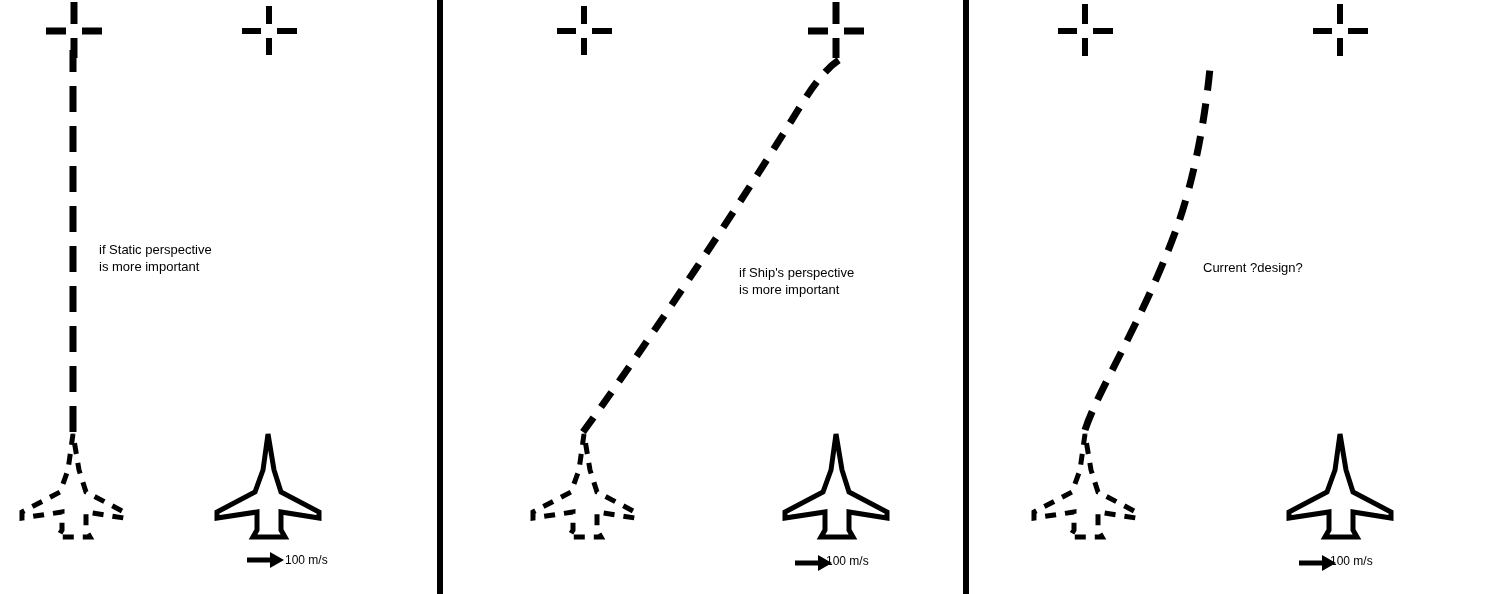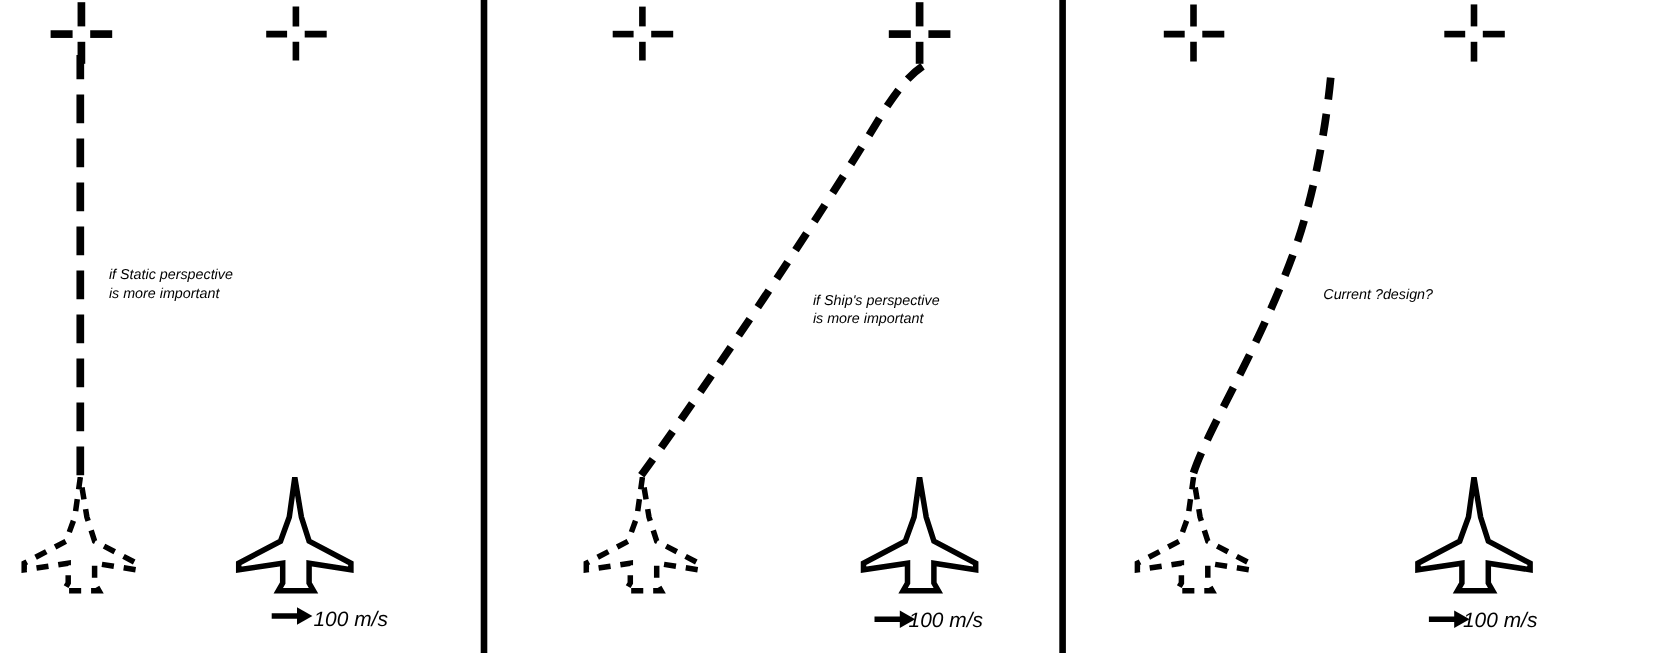--- a/index.html
+++ b/index.html
@@ -9,21 +9,20 @@
   }
   body {
     font-family: "Liberation Sans", sans-serif;
   }
   #stage {
     position: relative;
     width: 1512px;
     height: 594px;
     background: #ffffff;
     overflow: hidden;
-    font-style: italic;
   }
   .panel {
     position: absolute;
     top: 0;
     height: 594px;
   }
   .divider {
     position: absolute;
     top: 0;
     width: 6px;
@@ -40,21 +39,21 @@
     font-family: "Liberation Sans", sans-serif;
     font-size: 13px;
     line-height: 17px;
     color: #000000;
     white-space: pre;
     font-weight: normal;
   }
   .speed-label {
     position: absolute;
     font-family: "Liberation Sans", sans-serif;
-    font-size: 19px;
+    font-size: 12px;
     color: #000000;
     white-space: nowrap;
   }
 </style>
 </head>
 <body>
 
 <div id="stage">
 
   <div class="panel" style="left:0px; width:437px;">

